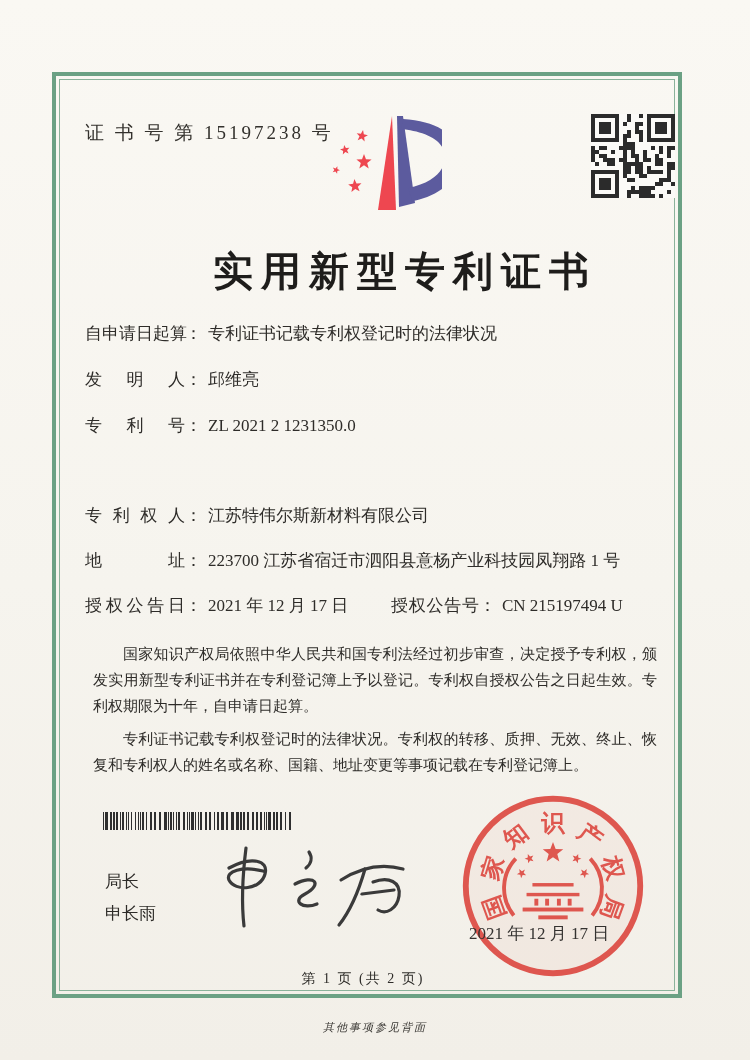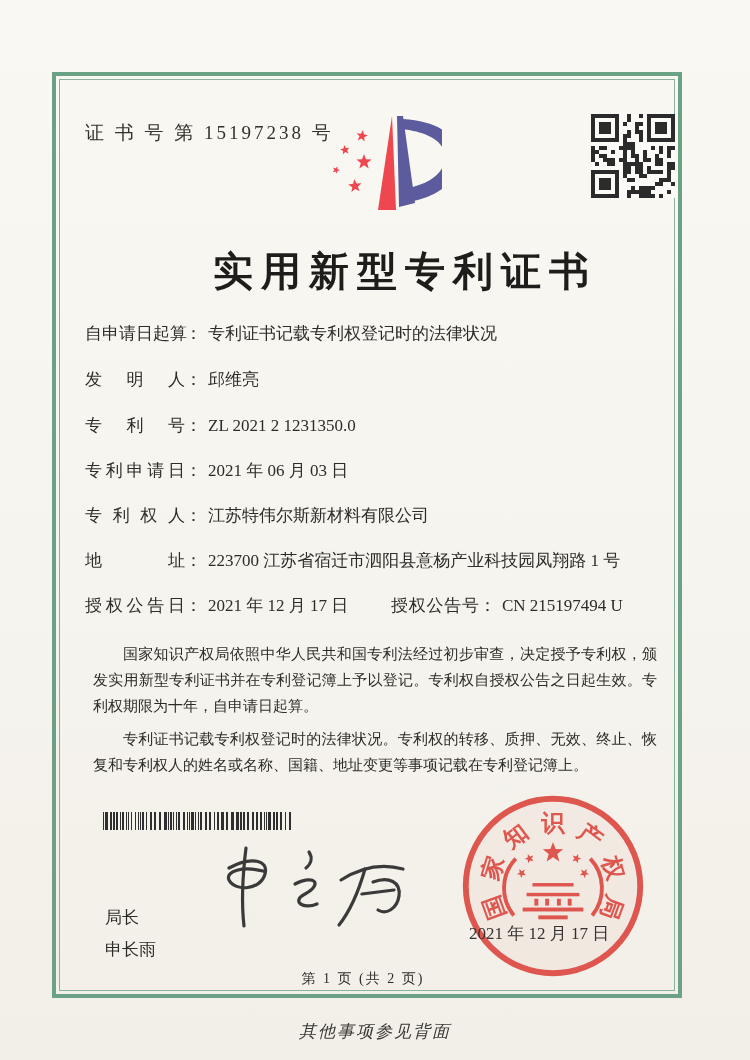--- a/index.html
+++ b/index.html
@@ -17,27 +17,27 @@
   .title{position:absolute;left:52px;top:244px;width:622px;text-align:center;
          font-size:40px;font-weight:700;letter-spacing:8px;color:#1e1d1b;margin-left:42px;}
   .field-row{position:absolute;left:85px;width:580px;font-size:17px;white-space:nowrap;}
   .flabel{display:inline-block;width:100px;text-align:justify;text-align-last:justify;vertical-align:bottom;}
   .colon{margin-right:6px;}
   .pair2{position:absolute;left:288px;top:0;white-space:nowrap;margin-left:18px;}
   .pair2 .flabel{width:88px;}
   .paras{position:absolute;left:85px;top:634px;width:580px;font-size:15px;line-height:1.72;text-align:justify;}
   .paras p{margin:8px;text-indent:2em;}
   .barcode{position:absolute;left:103px;top:812px;width:192px;height:18px;}
-  .official{position:absolute;left:105px;top:866px;font-size:17px;line-height:1.9;margin-top:36px;}
+  .official{position:absolute;left:105px;top:866px;font-size:17px;line-height:1.9;}
   .signature{position:absolute;left:213px;top:838px;width:205px;height:90px;}
   .seal{position:absolute;left:455px;top:788px;width:196px;height:196px;}
   .seal svg{position:absolute;inset:0;opacity:.92;}
   .seal-date{position:absolute;left:14px;top:134px;width:180px;font-size:17px;color:#343230;white-space:nowrap;}
   .page-no{position:absolute;left:52px;top:970px;width:622px;text-align:center;font-size:14px;letter-spacing:2px;font-family:Liberation Serif, serif;}
-  .back-note{position:absolute;left:0;top:1020px;width:750px;text-align:center;font-size:17px;
+  .back-note{position:absolute;left:0;top:1020px;width:750px;text-align:center;font-size:11px;
              font-style:italic;letter-spacing:2px;color:#3a3834;}
 </style>
 </head>
 <body>
 
 <div class="page">
 
   <div class="frame">
     <div class="frame-inner"></div>
   </div>
@@ -196,23 +196,20 @@
 
   <div class="field-row" style="top:322px">
     <span class="flabel">自申请日起算</span><span class="colon">：</span><span>专利证书记载专利权登记时的法律状况</span>
   </div>
   <div class="field-row" style="top:368px">
     <span class="flabel">发明人</span><span class="colon">：</span><span>邱维亮</span>
   </div>
   <div class="field-row" style="top:414px">
     <span class="flabel">专利号</span><span class="colon">：</span><span>ZL 2021 2 1231350.0</span>
   </div>
-  <div class="field-row" style="top:459px">
-    <span class="flabel">专利申请日</span><span class="colon">：</span><span>2021 年 06 月 03 日</span>
-  </div>
   <div class="field-row" style="top:504px">
     <span class="flabel">专利权人</span><span class="colon">：</span><span>江苏特伟尔斯新材料有限公司</span>
   </div>
   <div class="field-row" style="top:549px">
     <span class="flabel">地址</span><span class="colon">：</span><span>223700 江苏省宿迁市泗阳县意杨产业科技园凤翔路 1 号</span>
   </div>
   <div class="field-row" style="top:594px">
     <span class="flabel">授权公告日</span><span class="colon">：</span><span>2021 年 12 月 17 日</span>
     <span class="pair2">
       <span class="flabel">授权公告号</span><span class="colon">：</span><span>CN 215197494 U</span>

